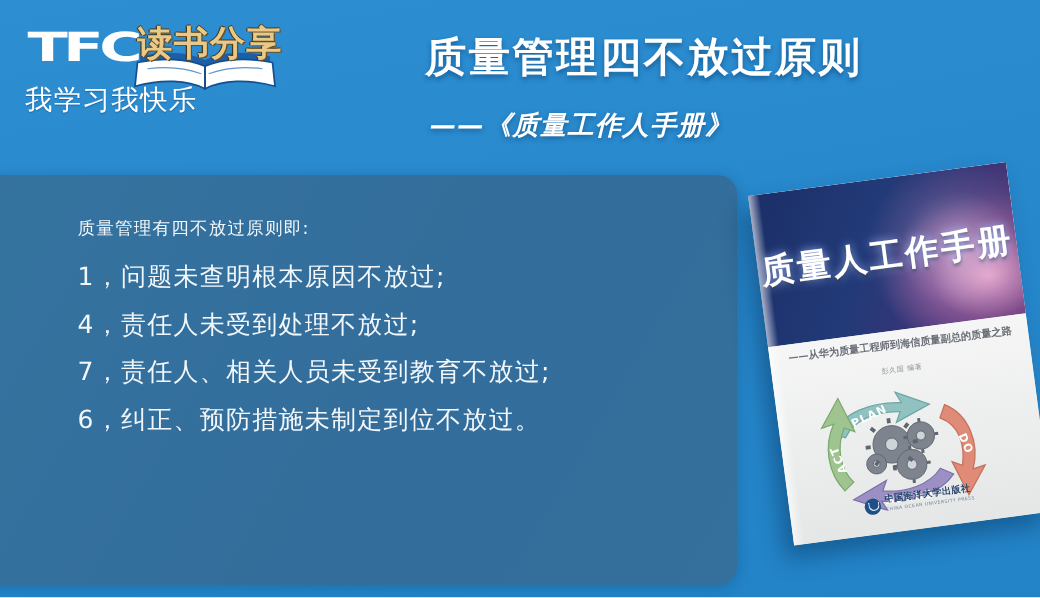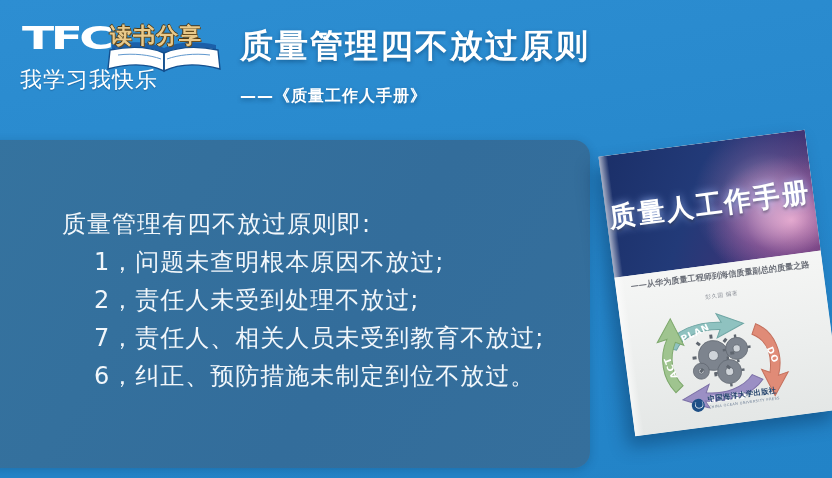--- a/index.html
+++ b/index.html
@@ -25,70 +25,69 @@
     position:absolute; left:8px; top:12px;
     font-family:"DejaVu Sans",sans-serif;
     font-size:40px; font-weight:bold; letter-spacing:-3px;
     color:#ffffff; line-height:40px;
     transform:scaleX(1.18) scaleY(.8); transform-origin:left top;
   }
   .share-wrap{ position:absolute; left:96px; top:14px; width:106px; height:46px;}
   .share-txt{
     position:relative; z-index:3;
     font-family:"Liberation Serif","DejaVu Serif",serif;
-    font-size:22px; font-weight:bold; letter-spacing:1px;
+    font-size:28px; font-weight:bold; letter-spacing:1px;
     color:#e8c98a; line-height:24px;
     text-shadow:1px 1px 0 #6b4f20, -1px 0 0 #4a3614, 0 -1px 0 #4a3614;
     white-space:nowrap;
   }
   
   .book-open{ position:absolute; left:-4px; top:17px; width:116px; height:32px; z-index:1;}
   .slogan{
     font-family:"Liberation Serif","DejaVu Serif",serif;
     color:#ffffff; font-size:22px; line-height:27px;
     letter-spacing:1px; padding-left:6px; font-weight:400;
     text-shadow:0 1px 1px rgba(0,40,80,.35);
   }
 
   
   #title{
-    position:absolute; left:240px; top:24px; width:450px; text-align:left;
+    position:absolute; left:240px; top:24px; width:450px; text-align:right;
     font-family:"DejaVu Sans",sans-serif;
     font-size:33px; font-weight:bold; letter-spacing:2px; color:#ffffff;
     text-shadow:0 2px 4px rgba(0,45,85,.45);
     white-space:nowrap;
   }
   #subtitle{
-    position:absolute; left:240px; top:86px; width:450px; text-align:left;
-    font-family:"DejaVu Sans",sans-serif;
-    font-size:16px; font-weight:bold; letter-spacing:1px; color:#ffffff;
+    position:absolute; left:240px; top:86px; width:450px; text-align:center;
+    font-family:"DejaVu Sans",sans-serif;
+    font-size:21px; font-weight:bold; letter-spacing:1px; color:#ffffff;
     text-shadow:0 2px 4px rgba(0,45,85,.45);
     white-space:nowrap;
+    font-style:italic;
   }
 
   
   #panel{
     position:absolute; left:-18px; top:140px; width:608px; height:328px;
     background:#33719f;
     background:linear-gradient(120deg,#35739f 0%,#336d9b 60%,#356f9c 100%);
     border-radius:16px;
     box-shadow:0 2px 10px rgba(0,40,75,.22);
   }
   #panel-inner{ padding:24px 0 0 80px; }
   .lead{
     font-family:"DejaVu Sans",sans-serif;
-    color:#f2f7fb; font-size:24px; line-height:38px; letter-spacing:1px;
-    white-space:nowrap;
-    margin-top:41px;
+    color:#f2f7fb; font-size:14px; line-height:38px; letter-spacing:1px;
+    white-space:nowrap;
   }
   .item{
     font-family:"DejaVu Sans",sans-serif;
-    color:#f2f7fb; font-size:24px; line-height:38px; letter-spacing:1px;
-    white-space:nowrap;
-    margin-left:32px;
+    color:#f2f7fb; font-size:20px; line-height:38px; letter-spacing:1px;
+    white-space:nowrap;
   }
 
   
   #book{
     position:absolute; left:616px; top:142px; width:208px; height:282px;
     transform:rotate(-7.5deg);
     box-shadow:-8px 10px 18px rgba(0,35,70,.38);
     background:#eef0ef;
     overflow:hidden;
   }
@@ -175,21 +174,21 @@
     <div class="slogan">我学习我快乐</div>
   </div>
 
   <div id="title">质量管理四不放过原则</div>
   <div id="subtitle">——《质量工作人手册》</div>
 
   <div id="panel">
     <div id="panel-inner">
       <div class="lead">质量管理有四不放过原则即:</div>
       <div class="item">1，问题未查明根本原因不放过;</div>
-      <div class="item">2，责任人未受到处理不放过;</div>
+      <div class="item">4，责任人未受到处理不放过;</div>
       <div class="item">7，责任人、相关人员未受到教育不放过;</div>
       <div class="item">6，纠正、预防措施未制定到位不放过。</div>
     </div>
   </div>
 
   <div id="book">
     <div id="book-top"></div>
     <div id="book-body"></div>
     <div id="book-title">质量人工作手册</div>
     <div id="book-sub">——从华为质量工程师到海信质量副总的质量之路</div>

